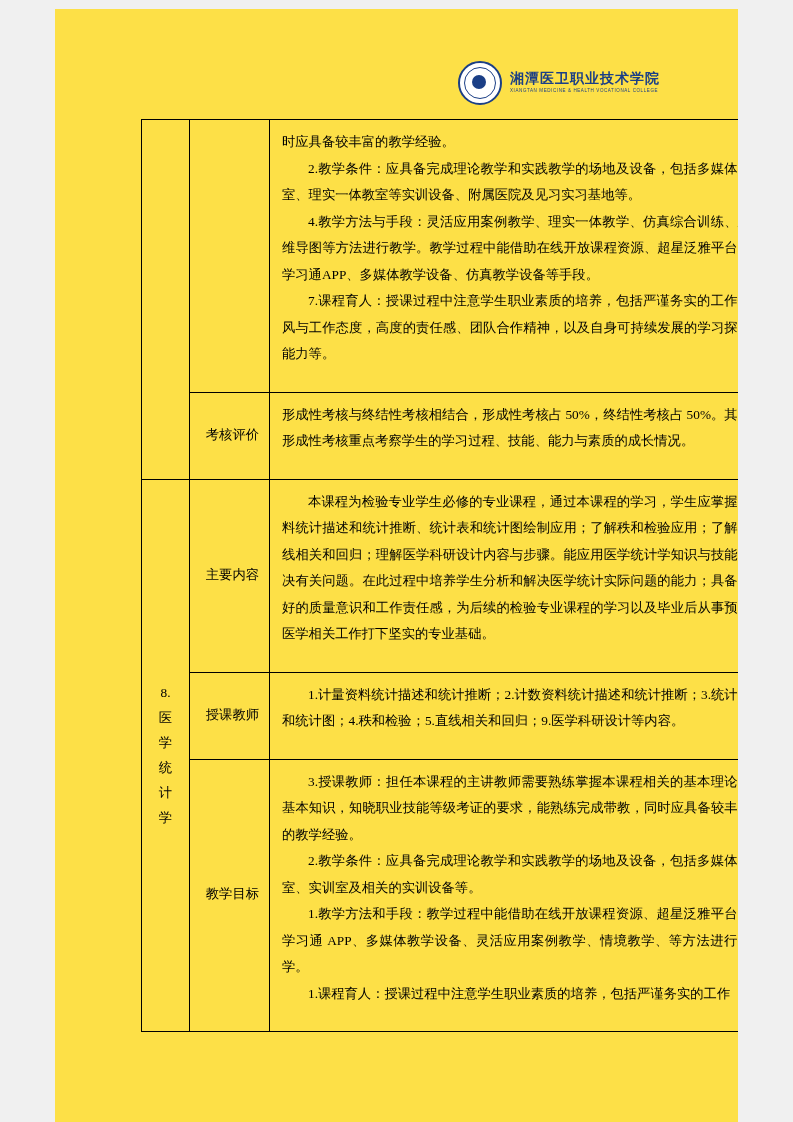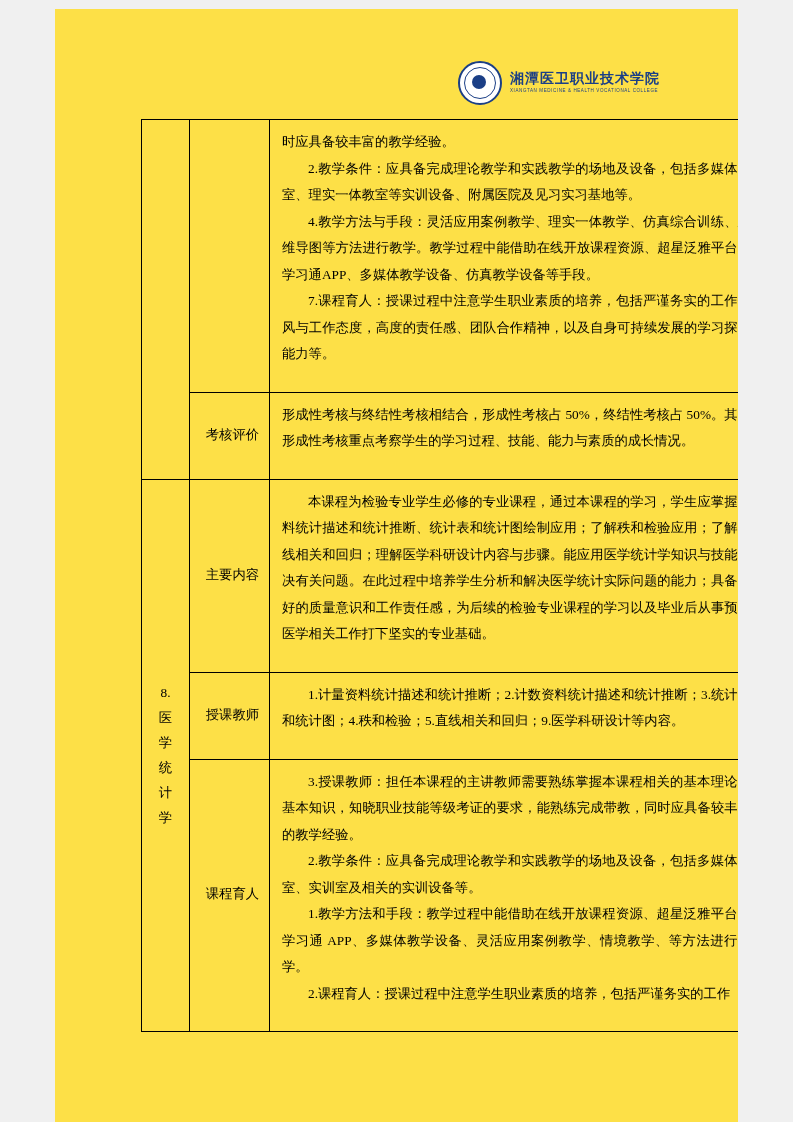--- a/index.html
+++ b/index.html
@@ -226,28 +226,28 @@
         </td>
         <td class="body-cell">
           <div class="cell-inner">
             <p class="line indent">1.计量资料统计描述和统计推断；2.计数资料统计描述和统计推断；3.统计表和统计图；4.秩和检验；5.直线相关和回归；9.医学科研设计等内容。</p>
           </div>
         </td>
       </tr>
 
       <tr>
         <td class="label-cell">
-          <div class="cell-inner">课程育人</div>
+          <div class="cell-inner">教学目标</div>
         </td>
         <td class="body-cell">
           <div class="cell-inner">
             <p class="line indent">3.授课教师：担任本课程的主讲教师需要熟练掌握本课程相关的基本理论和基本知识，知晓职业技能等级考证的要求，能熟练完成带教，同时应具备较丰富的教学经验。</p>
             <p class="line indent">2.教学条件：应具备完成理论教学和实践教学的场地及设备，包括多媒体教室、实训室及相关的实训设备等。</p>
             <p class="line indent">1.教学方法和手段：教学过程中能借助在线开放课程资源、超星泛雅平台、学习通 APP、多媒体教学设备、灵活应用案例教学、情境教学、等方法进行教学。</p>
-            <p class="line indent">2.课程育人：授课过程中注意学生职业素质的培养，包括严谨务实的工作</p>
+            <p class="line indent">1.课程育人：授课过程中注意学生职业素质的培养，包括严谨务实的工作</p>
           </div>
         </td>
       </tr>
 
     </tbody>
   </table>
 
 
 </div>
 

